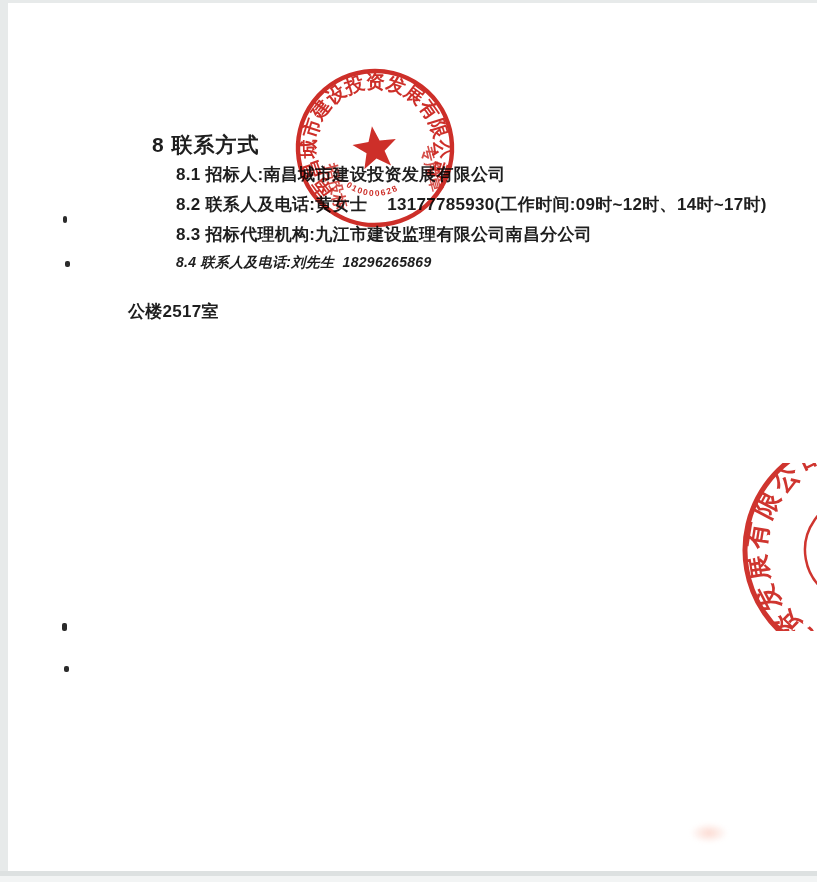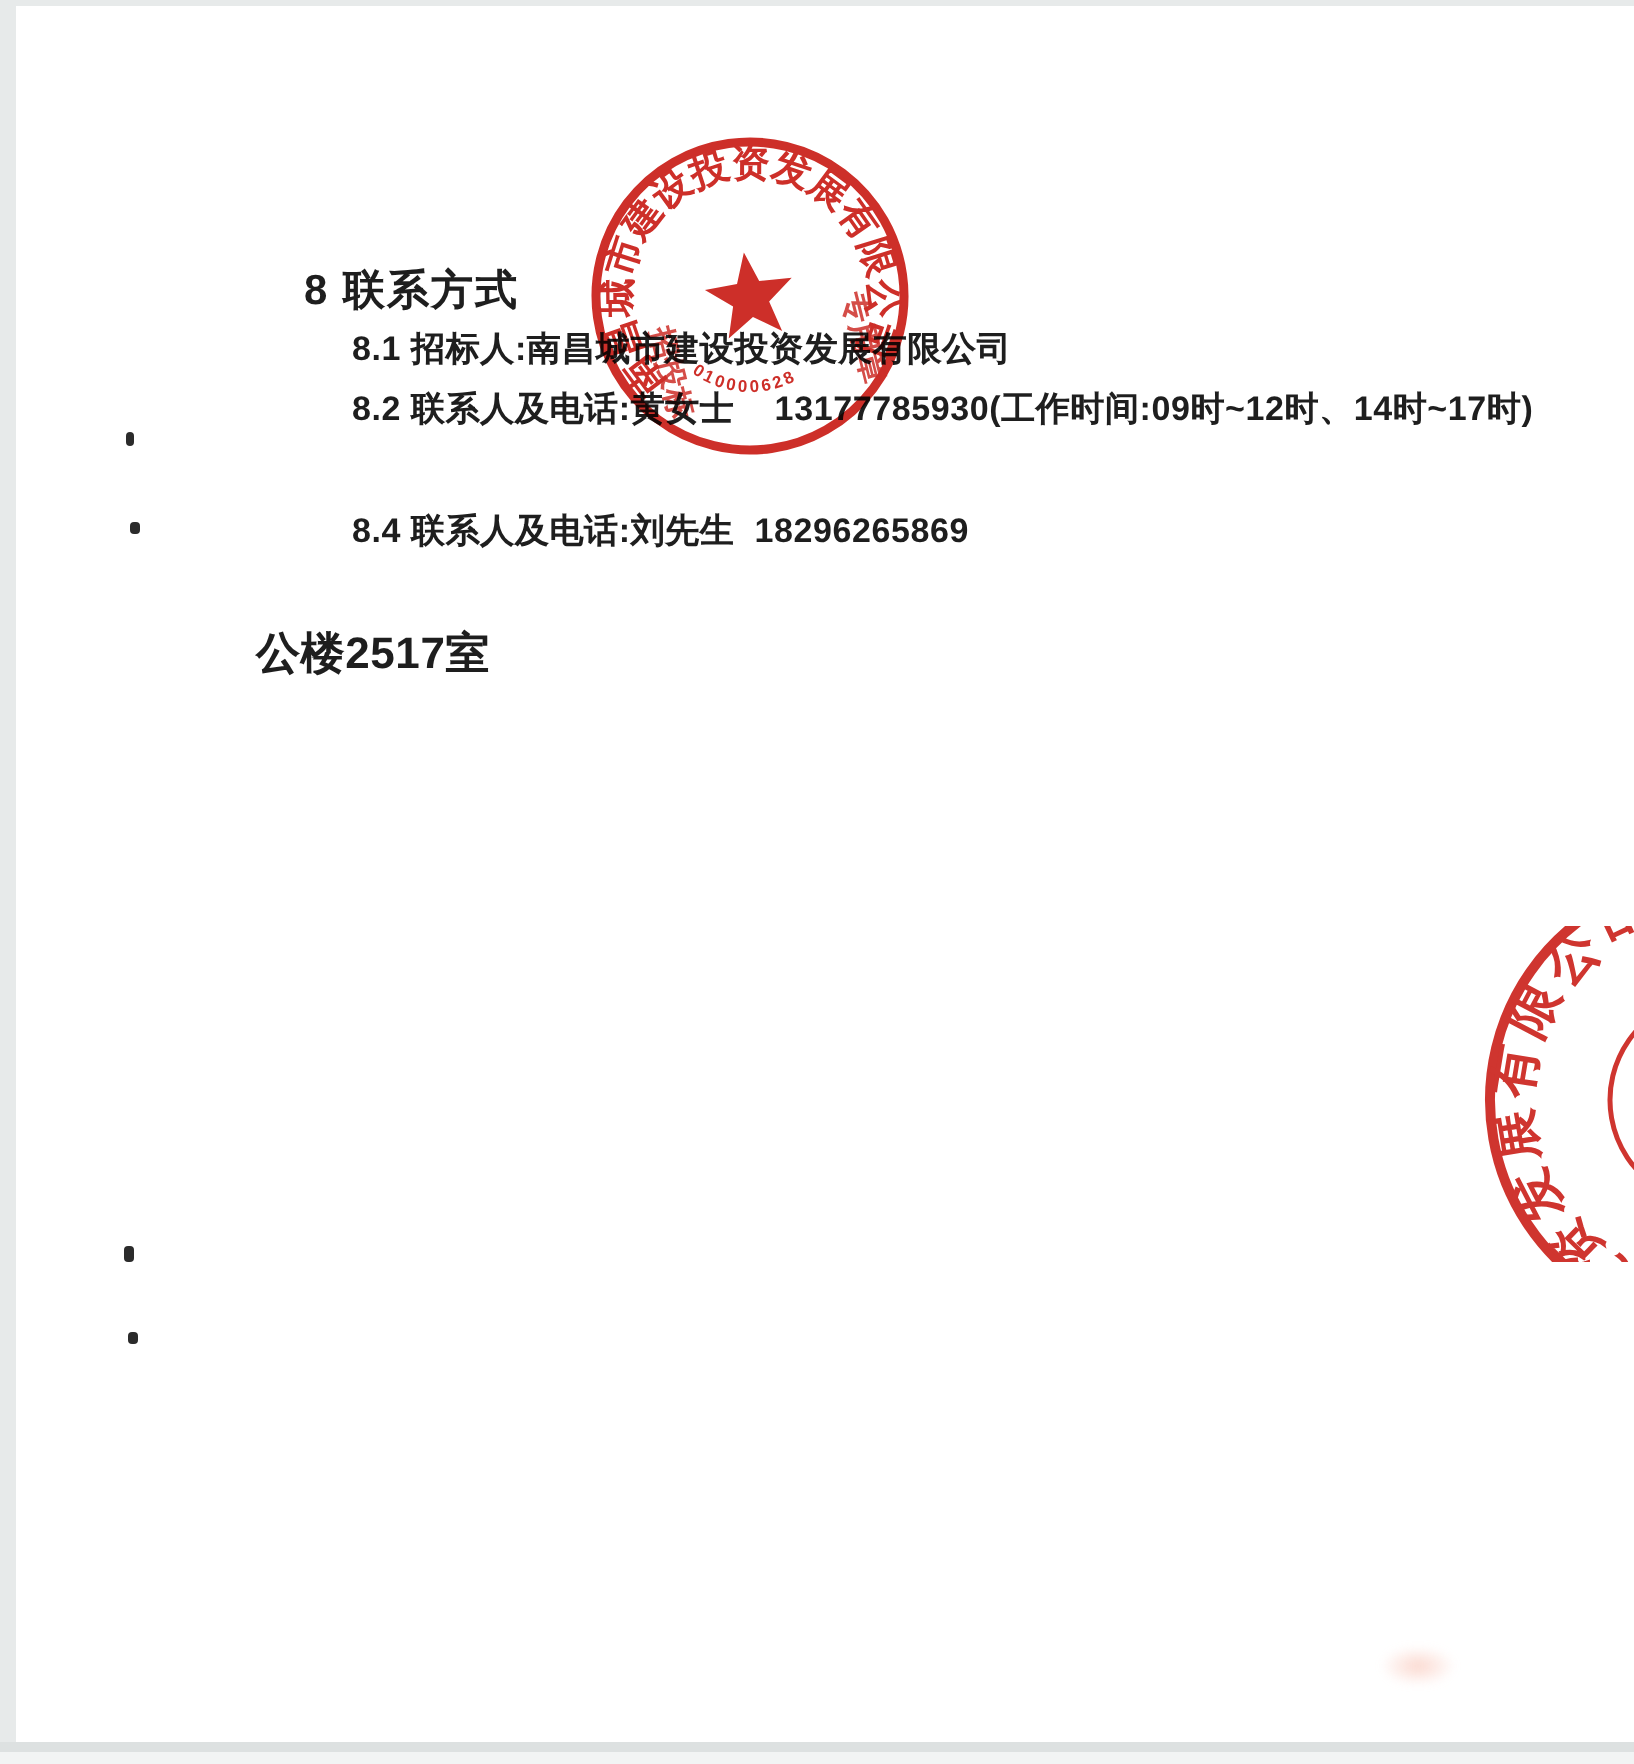--- a/index.html
+++ b/index.html
@@ -15,23 +15,23 @@
   .edge-bottom2{ position:absolute; left:0; top:876px; width:817px; height:6px; background:#f2f4f4; }
 
   .doc-text {
     position:absolute; font-weight:700; color:#1e1e1e;
     white-space:pre; letter-spacing:0.3px;
   }
   .heading { left:152px; top:131px; font-size:21px; letter-spacing:1px; }
   .l0 { left:176px; top:163px; font-size:17px; }
   .l1 { left:176px; top:193px; font-size:17px; }
   .l2 { left:176px; top:223px; font-size:17px; }
-  .l3 { left:176px; top:254px; font-size:17px; }
+  .l3 { left:176px; top:254px; font-size:14px;font-style:italic; }
   .l4 { left:170px; top:283px; font-size:17px; }
-  .l5 { left:128px; top:312px; font-size:22px;text-align:center; }
+  .l5 { left:128px; top:300px; font-size:17px;text-align:center; }
 
   .seal-main {
     position:absolute; left:285px; top:58px; width:180px; height:180px;
     transform:rotate(-8deg); mix-blend-mode:multiply; opacity:0.95;
   }
   .seal-edge-clip {
     position:absolute; left:733px; top:463px; width:84px; height:168px;
     overflow:hidden; mix-blend-mode:multiply; opacity:0.92;
   }
   .seal-edge-clip svg { position:absolute; left:-26px; top:-63px; }
@@ -54,20 +54,21 @@
 <div class="page">
 
   <div class="edge-top"></div>
   <div class="edge-left"></div>
   <div class="edge-bottom"></div>
   <div class="edge-bottom2"></div>
 
   <div class="doc-text heading">8 联系方式</div>
   <div class="doc-text l0">8.1 招标人:南昌城市建设投资发展有限公司</div>
   <div class="doc-text l1">8.2 联系人及电话:黄女士    13177785930(工作时间:09时~12时、14时~17时)</div>
+  <div class="doc-text l2">8.3 招标代理机构:九江市建设监理有限公司南昌分公司</div>
   <div class="doc-text l3">8.4 联系人及电话:刘先生  18296265869</div>
   <div class="doc-text l5">公楼2517室</div>
 
   <svg class="seal-main" viewBox="0 0 180 180" xmlns="http://www.w3.org/2000/svg">
     <defs>
       <path id="arcTop" d="M 44 128.6 A 60 60 0 1 1 136 128.6" fill="none"></path>
       <path id="arcBottom" d="M 53.2 120.9 A 48 48 0 0 0 126.8 120.9" fill="none"></path>
     </defs>
     <circle cx="90" cy="90" r="77" fill="none" stroke="#cb231d" stroke-width="4.5"></circle>
     <polygon fill="#cb231d" points="90,68 95.6,83.2 111.9,83.9 99.1,94 103.5,109.6 90,100.6 76.5,109.6 80.9,94 68.1,83.9 84.4,83.2"></polygon>

